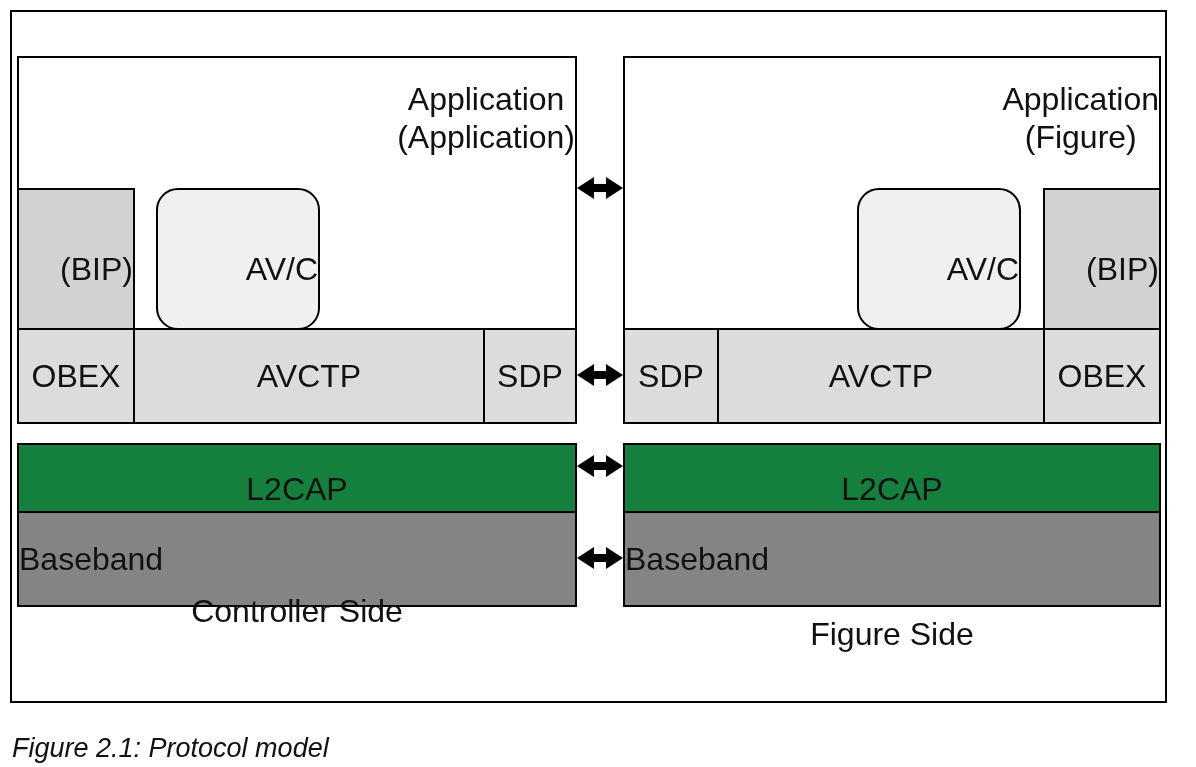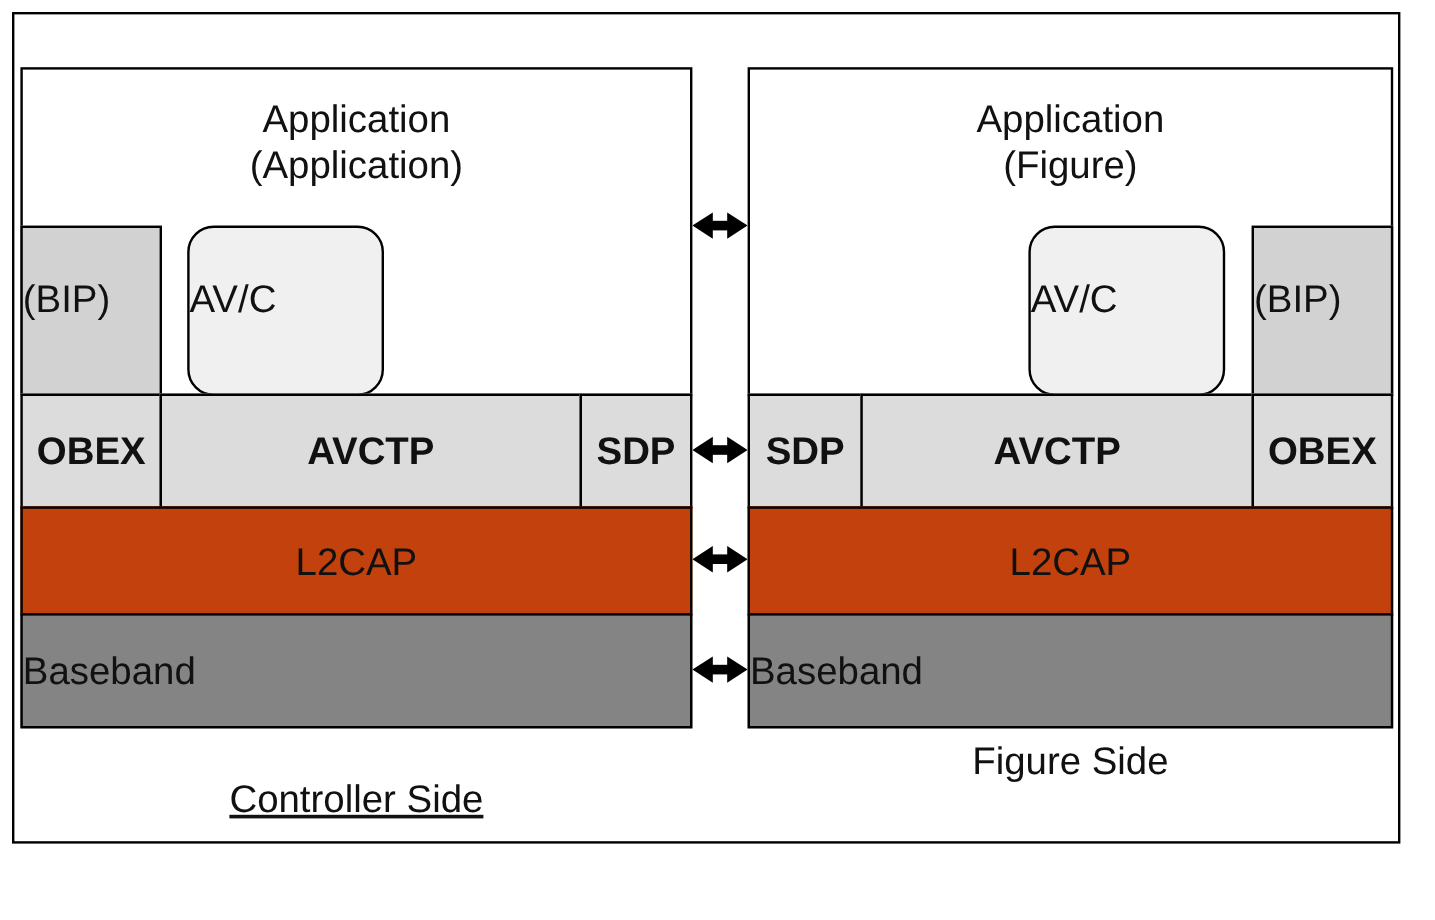--- a/index.html
+++ b/index.html
@@ -18,28 +18,28 @@
     border: 2px solid #000000;
     background: #ffffff;
   }
   .label-32 {
     font-size: 32px;
     line-height: 38px;
     text-align: center;
     white-space: nowrap;
   }
   
-  .app-box { display: flex; justify-content: center; padding-top: 22px; }
+  .app-box { display: flex; justify-content: flex-end; padding-top: 22px; }
   
-  .ublock { display: flex; justify-content: flex-start; padding-top: 40px; }
+  .ublock { display: flex; justify-content: flex-end; padding-top: 60px; }
   .bip   { background: #d2d2d2; }
   .avc   { background: #f0f0f0; border-radius: 22px; }
   
-  .cell  { background: #dcdcdc; display: flex; align-items: center; justify-content: center; font-weight: bold; }
-  .l2cap { background: #c2410c; display: flex; align-items: center; justify-content: center; }
+  .cell  { background: #dcdcdc; display: flex; align-items: center; justify-content: center; }
+  .l2cap { background: #15803d; display: flex; align-items: center; justify-content: center; margin-top: 21px; }
   .baseband { background: #848484; display: flex; align-items: center; }
   .side-label {
     position: absolute;
     text-align: center;
     font-size: 32px;
     line-height: 38px;
   }
   .arrow {
     position: absolute;
     left: 577px;
@@ -92,21 +92,21 @@
     </div>
 
     <div class="box l2cap" style="left:17px; top:422px; width:560px; height:91px;">
       <span class="label-32">L2CAP</span>
     </div>
 
     <div class="box baseband" style="left:17px; top:511px; width:560px; height:96px;">
       <span class="label-32">Baseband</span>
     </div>
 
-    <div class="side-label" style="left:17px; top:647px; width:560px;text-decoration:underline;">Controller Side</div>
+    <div class="side-label" style="left:17px; top:592px; width:560px;">Controller Side</div>
   </div>
 
   <div>
 
     <div class="box app-box" style="left:623px; top:56px; width:538px; height:274px;">
       <div class="label-32">
         <div>Application</div>
         <div>(Figure)</div>
       </div>
     </div>
@@ -162,14 +162,15 @@
     </svg>
   </div>
   <div class="arrow" style="top:545px;">
     <svg viewBox="0 0 46 26" xmlns="http://www.w3.org/2000/svg">
       <polygon points="0,13 17,2 17,24" fill="#000000"></polygon>
       <polygon points="46,13 29,2 29,24" fill="#000000"></polygon>
       <rect x="14" y="9" width="18" height="8" fill="#000000"></rect>
     </svg>
   </div>
 
+  <div id="caption">Figure 2.1: Protocol model</div>
 
 </div>
 
 </body></html>

